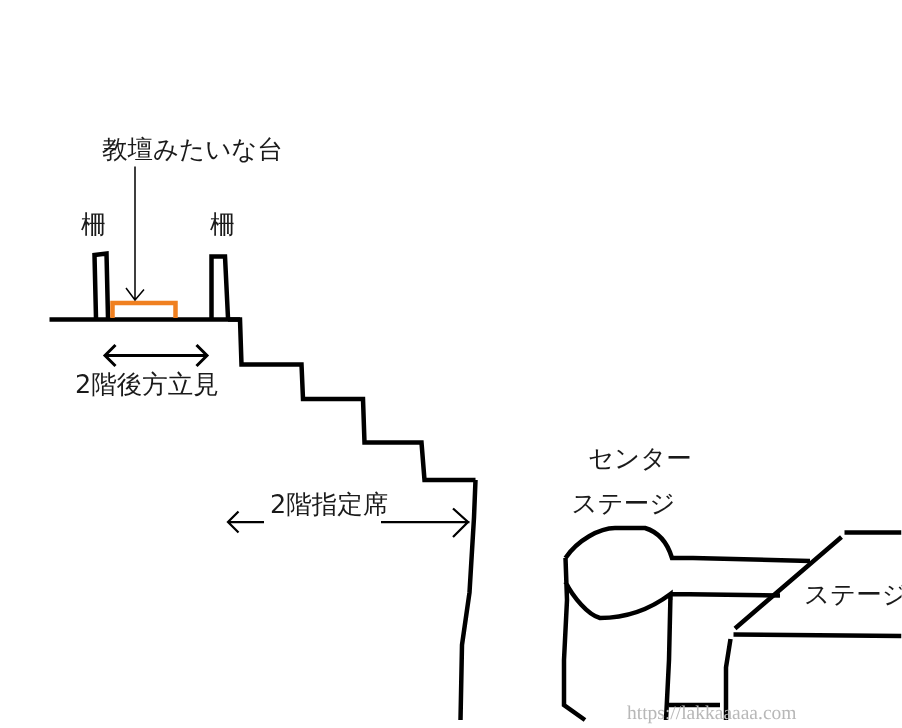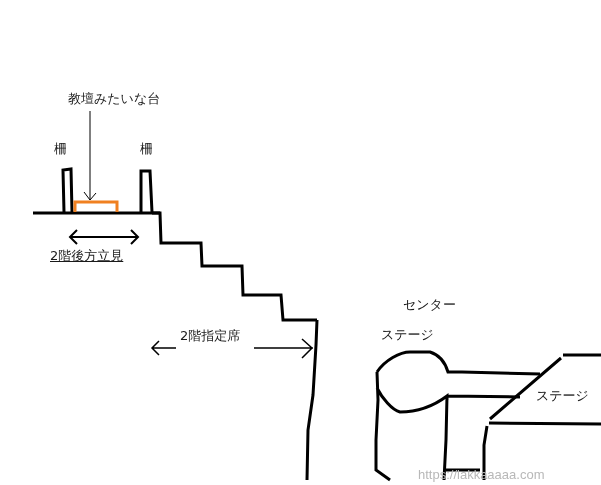--- a/index.html
+++ b/index.html
@@ -1,19 +1,19 @@
 <!DOCTYPE html>
 <html><head>
   <meta charset="utf-8">
   <style>
     html, body { margin: 0; padding: 0; background: #ffffff; }
     body { width: 601px; height: 485px; overflow: hidden; position: relative; font-family: "DejaVu Sans", sans-serif; }
     svg { position: absolute; left: 0; top: 0; }
-    .lbl { position: absolute; font-size: 13px; color: #1a1a1a; white-space: nowrap; line-height: 1; letter-spacing: 0; }
-    .wm { position: absolute; font-family: Liberation Sans, sans-serif; font-size: 13px; color: #b8b8b8; white-space: nowrap; line-height: 1; }
+    .lbl { position: absolute; font-size: 17px; color: #1a1a1a; white-space: nowrap; line-height: 1; letter-spacing: 0; }
+    .wm { position: absolute; font-family: Liberation Serif, serif; font-size: 13px; color: #b8b8b8; white-space: nowrap; line-height: 1; }
   </style>
 </head>
 <body>
 
 <svg width="601" height="485" viewBox="0 0 601 485">
 
   <path d="M33,213 L160,213" stroke="#000" stroke-width="3" fill="none"></path>
 
   <path d="M64,212 L63,170 L71,169 L72,212" stroke="#000" stroke-width="3" fill="none"></path>
 
@@ -40,18 +40,18 @@
 
   <path d="M563,355 L601,355
            M561,358 L490,419
            M489,423 L601,424
            M487,426 L484,445 L484,480" stroke="#000" stroke-width="3" fill="none"></path>
 </svg>
 
 <div class="lbl" style="left:68px; top:92px;">教壇みたいな台</div>
 <div class="lbl" style="left:54px; top:142px;">柵</div>
 <div class="lbl" style="left:140px; top:142px;">柵</div>
-<div class="lbl" style="left:50px; top:249px;text-decoration:underline;">2階後方立見</div>
+<div class="lbl" style="left:50px; top:249px;">2階後方立見</div>
 <div class="lbl" style="left:180px; top:329px;">2階指定席</div>
-<div class="lbl" style="left:403px; top:298px;">センター</div>
+<div class="lbl" style="left:392px; top:298px;">センター</div>
 <div class="lbl" style="left:381px; top:328px;">ステージ</div>
 <div class="lbl" style="left:536px; top:389px;">ステージ</div>
 <div class="wm" style="left:418px; top:468px;">https://lakkaaaaa.com</div>
 
 </body></html>

